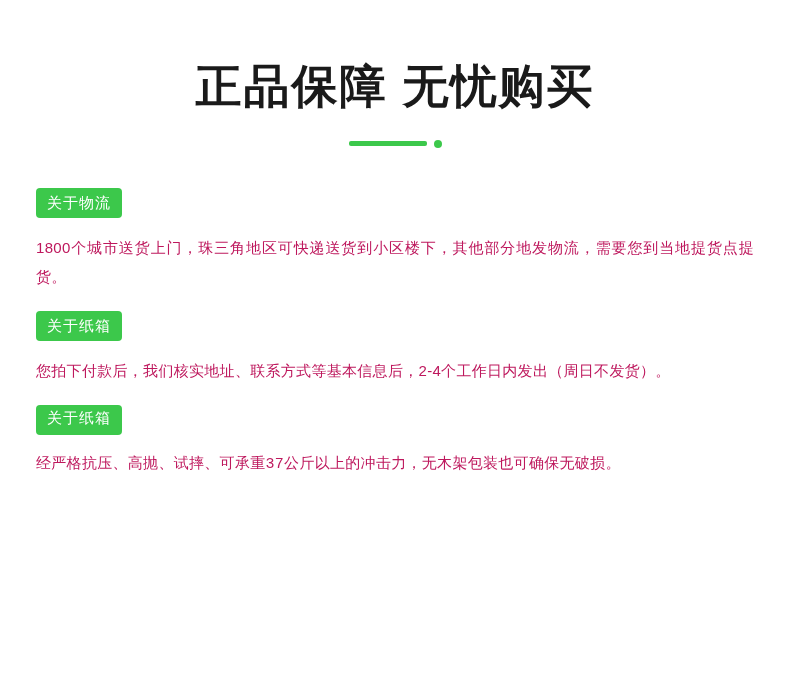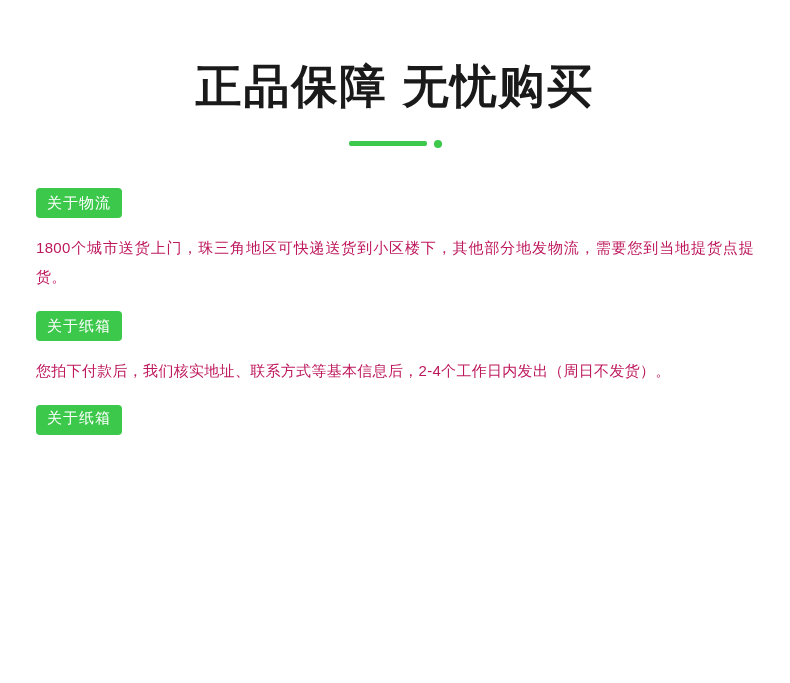--- a/index.html
+++ b/index.html
@@ -103,18 +103,19 @@
     <div class="section">
       <span class="tag">关于纸箱</span>
       <div class="body-text">您拍下付款后，我们核实地址、联系方式等基本信息后，2-4个工作日内发出（周日不发货）。</div>
     </div>
 
     <div class="section">
     </div>
 
     <div class="section">
       <span class="tag">关于纸箱</span>
+      <div class="body-text">经严格抗压、高抛、试摔、可承重37公斤以上的冲击力，无木架包装也可确保无破损。</div>
     </div>
 
   </div>
 
   <div class="spacer-bottom"></div>
 </div>
 
 </body></html>

